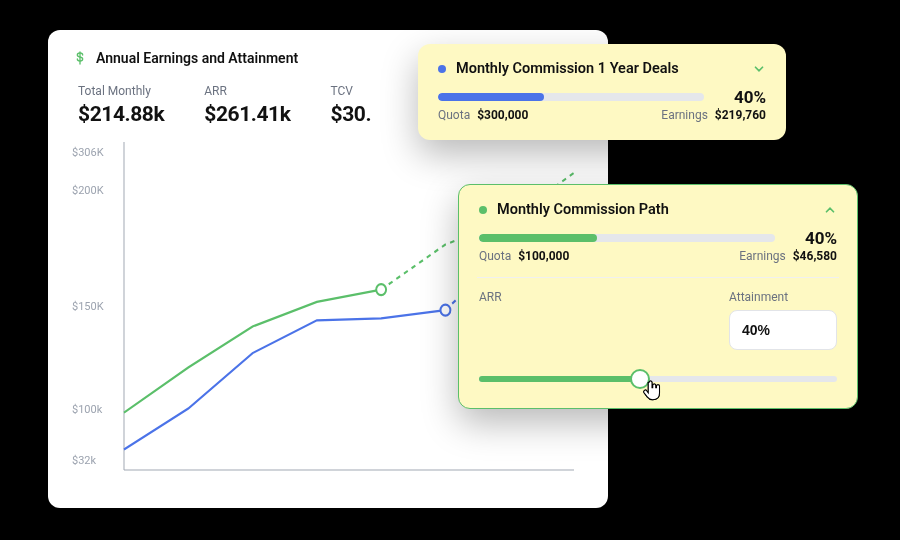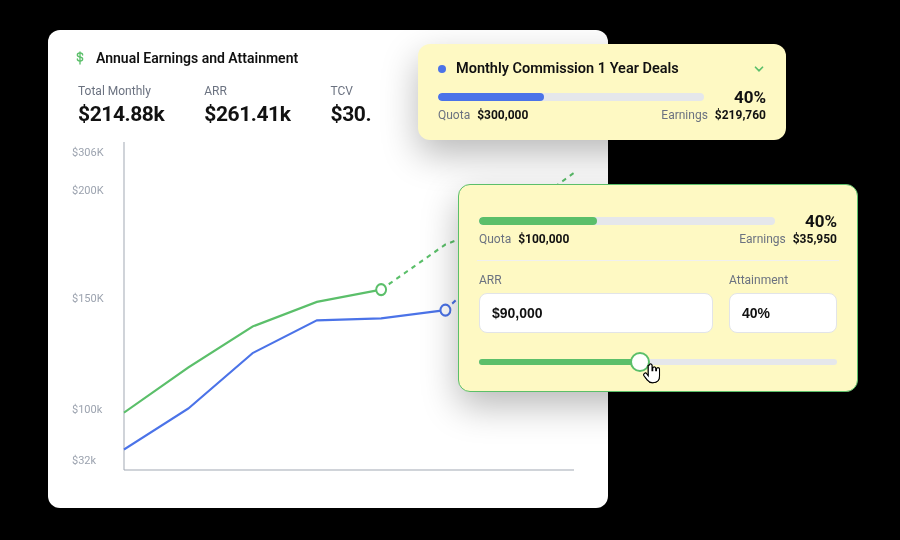--- a/index.html
+++ b/index.html
@@ -90,21 +90,21 @@
       <div>
         <div class="kpi-label">TCV</div>
         <div class="kpi-value">$30.</div>
       </div>
     </div>
 
     <div class="plot">
       <div id="yticks">
           <div class="ylabel" style="top: 317.75px;">$32k</div>
           <div class="ylabel" style="top: 266.5px;">$100k</div>
-          <div class="ylabel" style="top: 156px;">$150K</div>
+          <div class="ylabel" style="top: 164px;">$150K</div>
           <div class="ylabel" style="top: 48px;">$200K</div>
           <div class="ylabel" style="top: 10.25px;">$306K</div>
         </div>
       <div class="chart"><svg id="chartsvg" viewBox="0 0 500 328" preserveAspectRatio="none">
             <line x1="0" y1="0" x2="0" y2="328" class="axis"></line>
             <line x1="0" y1="328" x2="500" y2="328" class="axis"></line>
             <path d="M0.0 270.6 L71.4 225.5 L142.9 184.5 L214.3 159.9 L285.7 147.6 " class="line-green"></path>
             <path d="M285.7 147.6 L357.1 102.5 L428.6 77.9 L500.0 30.8 " class="dash-green"></path>
             <path d="M0.0 307.5 L71.4 266.5 L142.9 211.1 L214.3 178.3 L285.7 176.3 L357.1 168.1 " class="line-blue"></path>
             <path d="M357.1 168.1 L428.6 106.6 L500.0 61.5 " class="dash-blue"></path>
@@ -136,41 +136,49 @@
         <span class="strong">$300,000</span>
       </div>
       <div>
         <span>Earnings</span>
         <span class="strong">$219,760</span>
       </div>
     </div>
   </div>
 
   <div class="floating-card card2">
+    <div class="card-head">
+      <span class="bullet green"></span>
+      <span class="card-title">Monthly Commission Path</span>
+      <span class="chev">
+        <svg viewBox="0 0 24 24" fill="none" stroke="currentColor" stroke-width="3" stroke-linecap="round">
+            <path d="M6 15l6-6 6 6"></path>
+          </svg>
+      </span>
+    </div>
     <div class="progress-row">
       <div class="progress">
         <div class="fill green" id="fill2" style="width: 40%;"></div>
       </div>
       <div class="pct">40%</div>
     </div>
     <div class="stats-row">
       <div>
         <span>Quota</span>
         <span class="strong">$100,000</span>
       </div>
       <div>
         <span>Earnings</span>
-        <span class="strong">$35,950</span>
+        <span class="strong">$46,580</span>
       </div>
     </div>
     <div class="divider"></div>
     <div class="fields-row">
       <div class="field">
         <div class="field-label">ARR</div>
-        <input class="input" value="$90,000" style="">
       </div>
       <div class="field narrow">
         <div class="field-label">Attainment</div>
         <input class="input" value="40%" style="">
       </div>
     </div>
     <div class="slider-wrap">
       <div class="slider-track"></div>
       <div class="slider-fill" id="sliderFill" style="width: 45%;"></div>
       <div class="slider-knob" id="sliderKnob" style="left: 45%;"></div>

